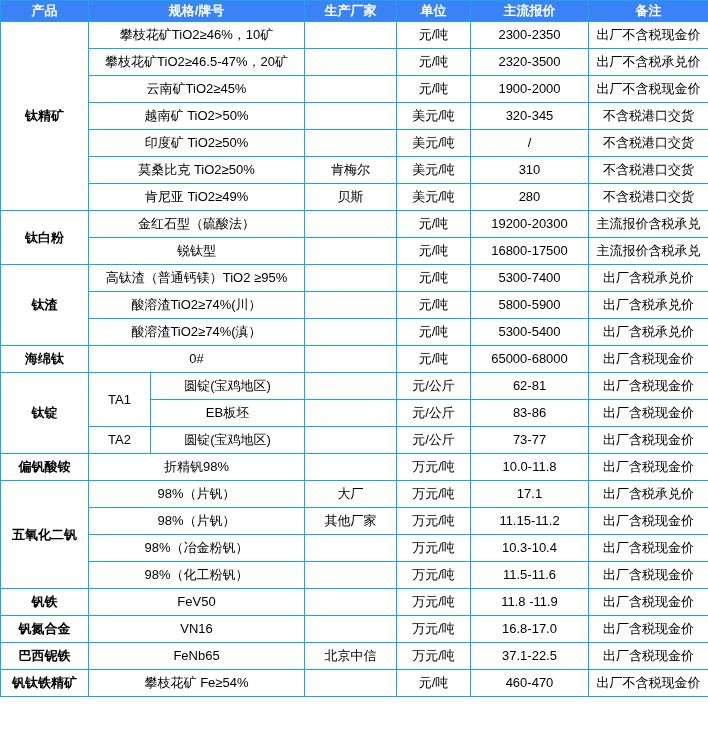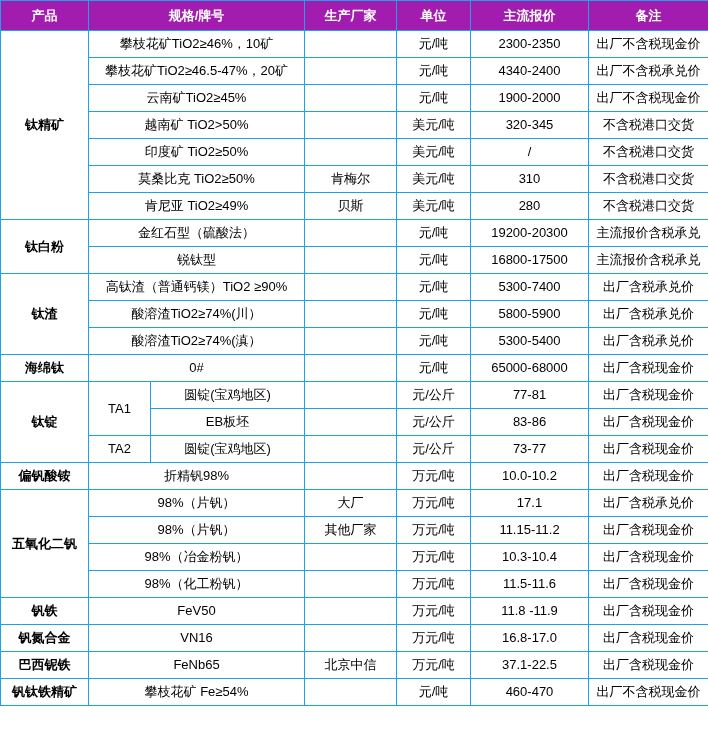--- a/index.html
+++ b/index.html
@@ -27,24 +27,24 @@
     height: 27px;
     text-align: center;
     vertical-align: middle;
     font-size: 13px;
     line-height: 14px;
     box-sizing: border-box;
     overflow: hidden;
     white-space: nowrap;
   }
   table.price-table thead th {
-    background: #a21caf;
+    background: #3b82f6;
     color: #ffffff;
     font-weight: bold;
-    height: 30px;
+    height: 21px;
     border: 1px solid #1aa3e8;
   }
   td.left {
     text-align: left;
     padding-left: 6px;
     margin-top: 41px;
   }
   td.cat {
     font-weight: bold;
   }
@@ -85,21 +85,21 @@
         <td colspan="2" class="left">攀枝花矿TiO2≥46%，10矿</td>
         <td></td>
         <td>元/吨</td>
         <td>2300-2350</td>
         <td>出厂不含税现金价</td>
       </tr>
       <tr>
         <td colspan="2" class="left">攀枝花矿TiO2≥46.5-47%，20矿</td>
         <td></td>
         <td>元/吨</td>
-        <td>4340-2400</td>
+        <td>2320-3500</td>
         <td>出厂不含税承兑价</td>
       </tr>
       <tr>
         <td colspan="2" class="left">云南矿TiO2≥45%</td>
         <td></td>
         <td>元/吨</td>
         <td>1900-2000</td>
         <td>出厂不含税现金价</td>
       </tr>
       <tr>
@@ -140,21 +140,21 @@
       </tr>
       <tr>
         <td colspan="2" class="left">锐钛型</td>
         <td></td>
         <td>元/吨</td>
         <td>16800-17500</td>
         <td>主流报价含税承兑</td>
       </tr>
       <tr>
         <td class="cat" rowspan="3">钛渣</td>
-        <td colspan="2" class="left">高钛渣（普通钙镁）TiO2 ≥90%</td>
+        <td colspan="2" class="left">高钛渣（普通钙镁）TiO2 ≥95%</td>
         <td></td>
         <td>元/吨</td>
         <td>5300-7400</td>
         <td>出厂含税承兑价</td>
       </tr>
       <tr>
         <td colspan="2" class="left">酸溶渣TiO2≥74%(川）</td>
         <td></td>
         <td>元/吨</td>
         <td>5800-5900</td>
@@ -174,21 +174,21 @@
         <td>元/吨</td>
         <td>65000-68000</td>
         <td>出厂含税现金价</td>
       </tr>
       <tr>
         <td class="cat" rowspan="3">钛锭</td>
         <td rowspan="2" class="left">TA1</td>
         <td>圆锭(宝鸡地区)</td>
         <td></td>
         <td>元/公斤</td>
-        <td>77-81</td>
+        <td>62-81</td>
         <td>出厂含税现金价</td>
       </tr>
       <tr>
         <td>EB板坯</td>
         <td></td>
         <td>元/公斤</td>
         <td>83-86</td>
         <td>出厂含税现金价</td>
       </tr>
       <tr>
@@ -197,21 +197,21 @@
         <td></td>
         <td>元/公斤</td>
         <td>73-77</td>
         <td>出厂含税现金价</td>
       </tr>
       <tr>
         <td class="cat">偏钒酸铵</td>
         <td colspan="2" class="left">折精钒98%</td>
         <td></td>
         <td>万元/吨</td>
-        <td>10.0-10.2</td>
+        <td>10.0-11.8</td>
         <td>出厂含税现金价</td>
       </tr>
       <tr>
         <td class="cat" rowspan="4">五氧化二钒</td>
         <td colspan="2" class="left">98%（片钒）</td>
         <td>大厂</td>
         <td>万元/吨</td>
         <td>17.1</td>
         <td>出厂含税承兑价</td>
       </tr>

